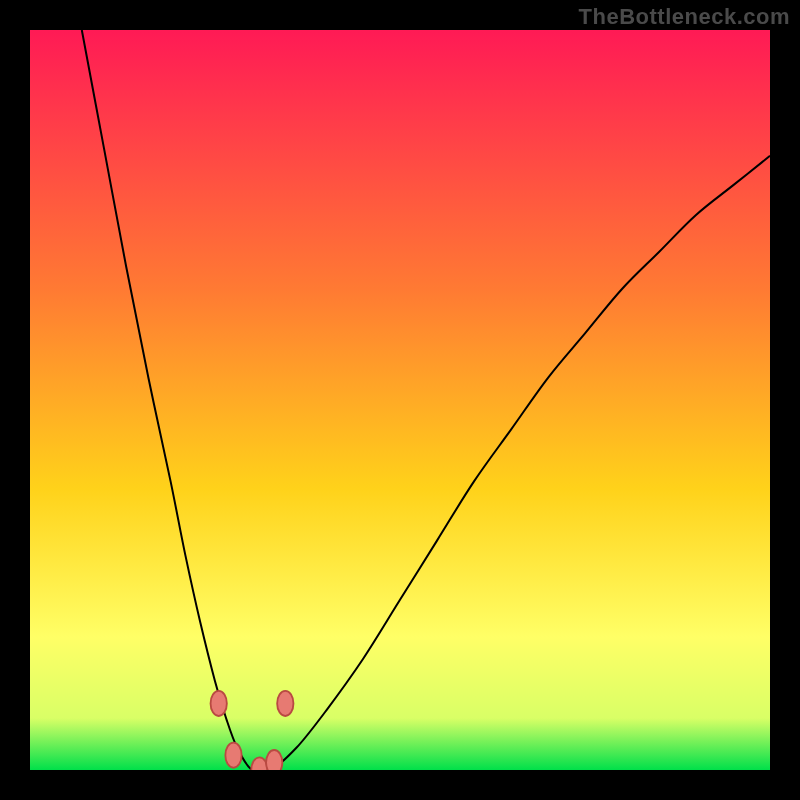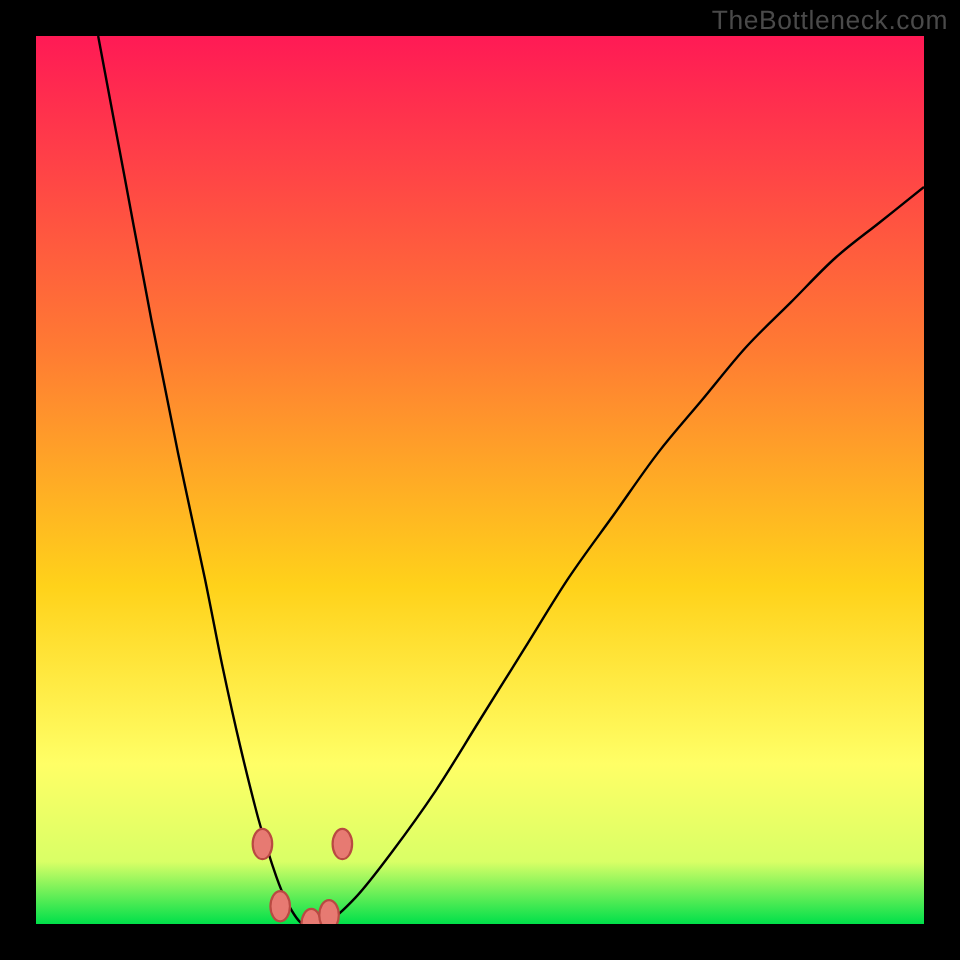--- a/index.html
+++ b/index.html
@@ -16,21 +16,21 @@
     height: 800px;
     background: #000;
     position: relative;
   }
   .watermark {
     position: absolute;
     top: 4px;
     right: 10px;
     color: #4a4a4a;
     font-size: 22px;
-    font-weight: normal;
+    font-weight: bold;
     letter-spacing: 0.5px;
     z-index: 10;
   }
   svg.plot {
     position: absolute;
     left: 30px;
     top: 30px;
     width: 740px;
     height: 740px;
     display: block;

